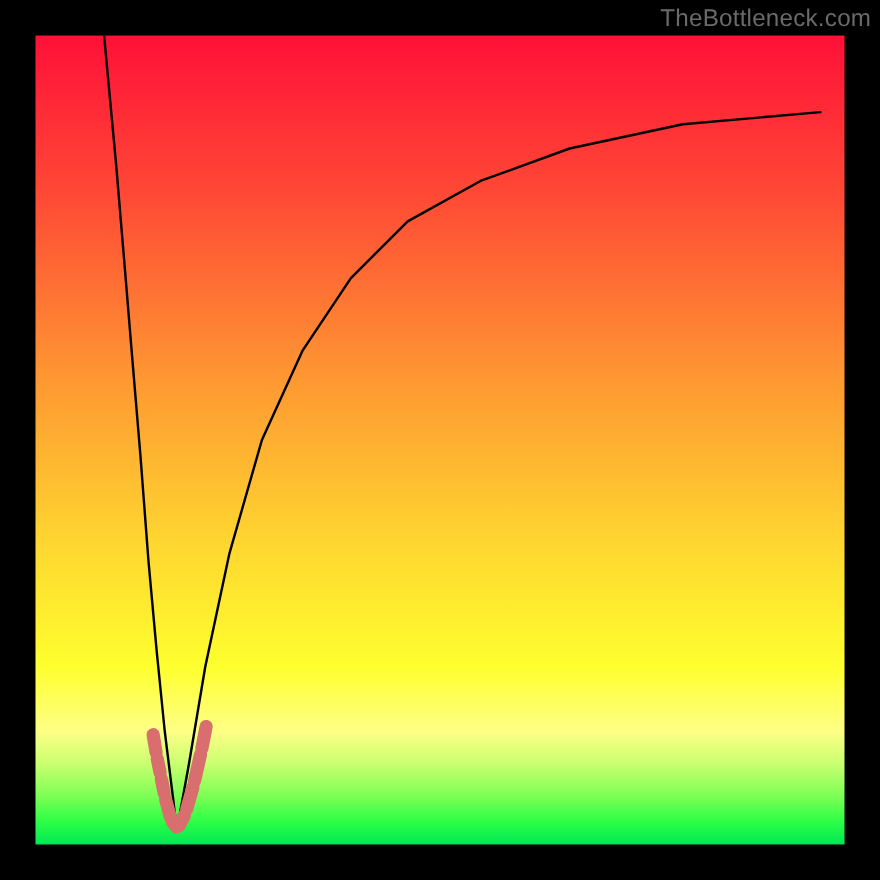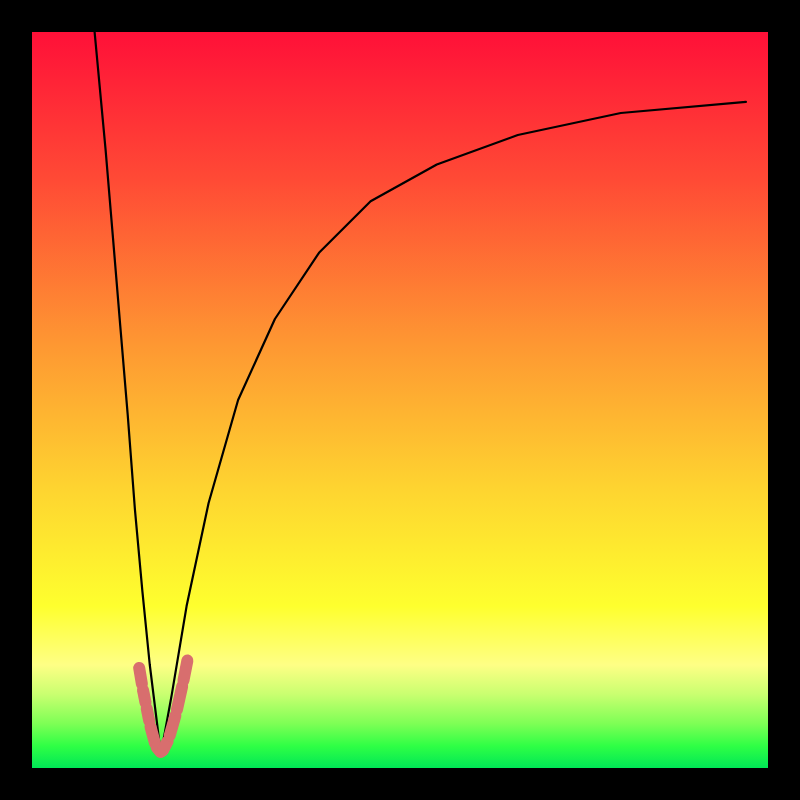--- a/index.html
+++ b/index.html
@@ -87,14 +87,15 @@
           <line x1="124.7" y1="715.2" x2="128.5" y2="720.0"></line>
           <line x1="130.9" y1="718.6" x2="135.6" y2="709.2"></line>
           <line x1="137.7" y1="703.7" x2="143.4" y2="683.7"></line>
           <line x1="144.9" y1="677.9" x2="150.2" y2="654.3"></line>
           <line x1="151.5" y1="648.4" x2="155.4" y2="628.5"></line>
         </g>
     </svg>
 
   </div>
 
+  <div class="watermark">TheBottleneck.com</div>
 
 </div>
 
 </body></html>

